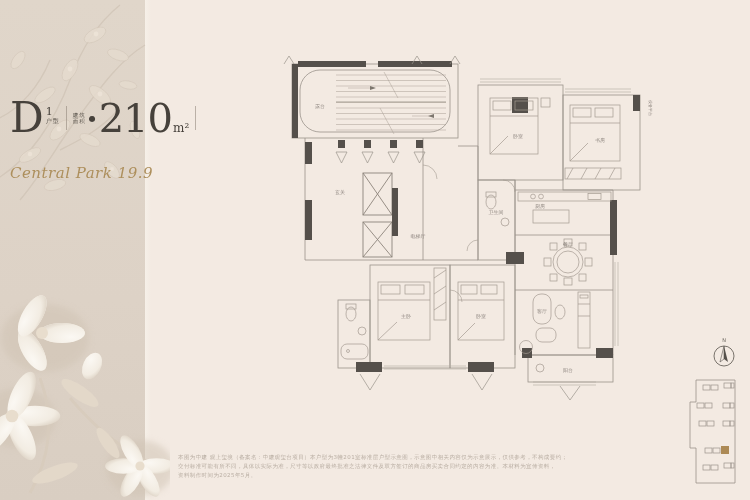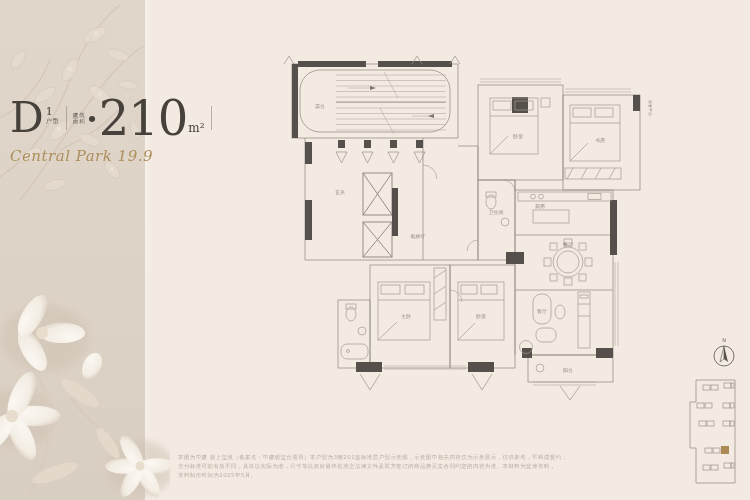--- a/index.html
+++ b/index.html
@@ -16,25 +16,25 @@
   .hdr{position:absolute;left:10px;top:98px;color:#46413b;}
   .hdr-row{display:flex;align-items:center;}
   .d-letter{font-family:"DejaVu Serif",serif;font-size:42px;line-height:40px;font-weight:400;}
   .d-col{display:flex;flex-direction:column;align-items:flex-start;margin-left:2px;margin-top:-6px;}
   .d-sup{font-family:"DejaVu Serif",serif;font-size:11px;line-height:11px;}
   .d-sub{font-size:6px;line-height:8px;letter-spacing:1px;color:#5a544c;}
   .vsep{width:1px;height:24px;background:#8a8075;opacity:.55;margin:0 6px;}
   .area-col{display:flex;flex-direction:column;font-size:5.5px;line-height:6.5px;
             letter-spacing:1px;color:#5a544c;}
   .bullet{font-size:8px;margin:0 3px;color:#46413b;}
-  .num{font-family:"DejaVu Serif",serif;font-size:48px;line-height:34px;letter-spacing:-1px;}
+  .num{font-family:"DejaVu Serif",serif;font-size:40px;line-height:34px;letter-spacing:-1px;}
   .sqm{font-family:"DejaVu Serif",serif;font-size:12px;margin-left:1px;align-self:flex-end;
        padding-bottom:3px;}
   .tagline{font-family:"DejaVu Serif",serif;font-style:italic;font-size:15px;
-           color:#ad8f5c;margin-top:9px;letter-spacing:.5px;}
+           color:#ad8f5c;margin-top:26px;letter-spacing:.5px;}
   
   .disclaimer{position:absolute;left:178px;top:453px;width:484px;
               font-size:5.5px;line-height:9px;color:#b9aea3;letter-spacing:.4px;}
   .disclaimer div{white-space:nowrap;overflow:hidden;}
   .plan{position:absolute;left:278px;top:50px;}
   .siteplan{position:absolute;left:683px;top:335px;}
 </style>
 </head>
 <body>
 

